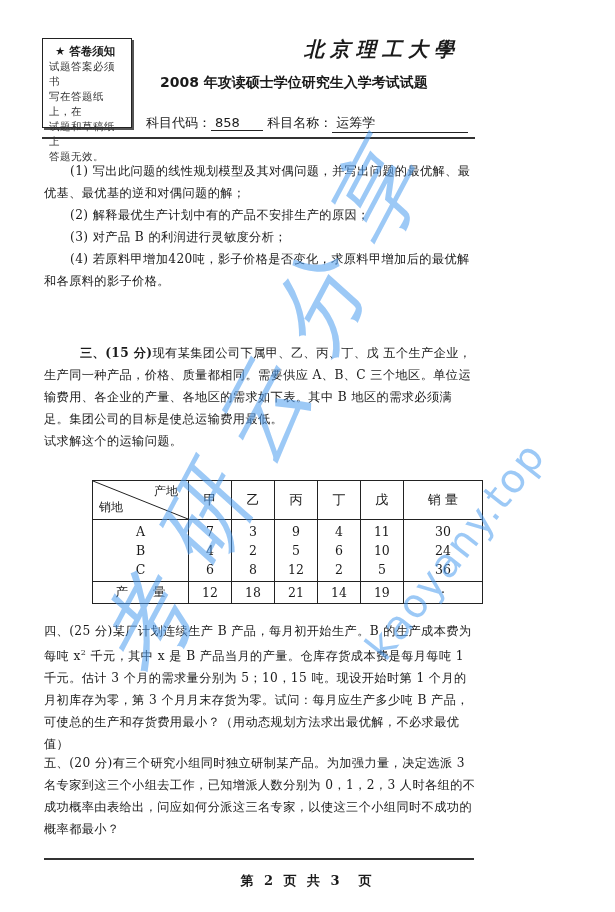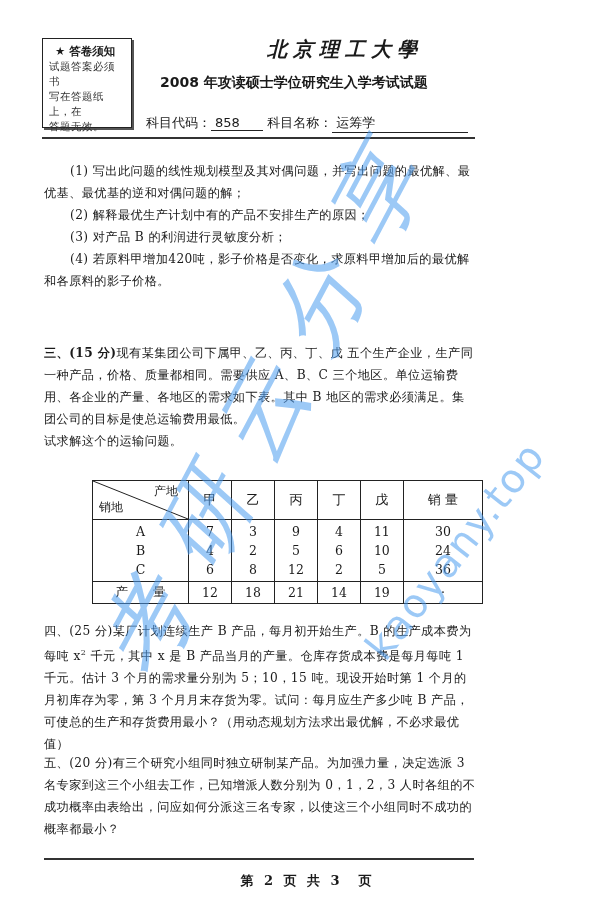--- a/index.html
+++ b/index.html
@@ -8,31 +8,31 @@
     font-family: "DejaVu Serif", "Liberation Serif", serif; color: #1a1a1a;
   }
   .abs { position: absolute; }
   .notice {
     left: 42px; top: 38px; width: 90px; height: 90px; border: 1px solid #222;
     padding: 5px 6px; box-sizing: border-box; font-size: 10.5px; line-height: 15px;
     box-shadow: 2px 2px 0 #555;
   }
   .notice .ttl { font-weight: bold; font-size: 11.5px; font-family: "DejaVu Sans", sans-serif; margin-left: 6px; }
   .notice .body { color: #333; letter-spacing: 0.5px; }
-  .univ { left: 230px; top: 36px; width: 230px; text-align: center; font-size: 20px; font-weight: bold; letter-spacing: 6px; font-style: italic; }
+  .univ { left: 230px; top: 36px; width: 230px; text-align: right; font-size: 20px; font-weight: bold; letter-spacing: 6px; font-style: italic; }
   .exam-title { left: 160px; top: 74px; width: 300px; text-align: left; font-size: 14px; font-weight: bold; font-family: "DejaVu Sans", sans-serif; }
   .meta { left: 146px; top: 114px; font-size: 13px; font-family: "DejaVu Sans", sans-serif; white-space: nowrap; }
   .meta .u { display: inline-block; border-bottom: 1px solid #222; padding: 0 4px; }
   .meta .code { width: 44px; }
   .meta .name { width: 128px; }
   .hr-top { left: 42px; top: 137px; width: 433px; height: 2px; background: #333; }
   .para { left: 44px; width: 432px; font-size: 12.2px; line-height: 22px; letter-spacing: 0.4px; }
   .para p { margin: 0; }
   .indent { text-indent: 26px; }
-  .b { font-weight: bold; }
+  .b { font-weight: bold; margin-left: 36px; }
   table.trans {
     position: absolute; left: 80px; top: 480px; width: 391px; border-collapse: collapse;
     font-size: 12.5px; font-family: "DejaVu Serif", serif; margin-left: 12px;
   }
   table.trans td { border: 1px solid #222; text-align: center; padding: 0; }
   table.trans tr.hdr td { height: 38px; font-size: 13px; }
   table.trans td.diag { position: relative; width: 95px; }
   .diag svg { position: absolute; left: 0; top: 0; }
   .diag .top-lbl { position: absolute; right: 10px; top: 2px; font-size: 12px; }
   .diag .bot-lbl { position: absolute; left: 6px; bottom: 3px; font-size: 12px; }
@@ -47,20 +47,21 @@
   .wm2 { left: 300px; top: 530px; font-size: 40px; transform: rotate(-52deg); transform-origin: left top; letter-spacing: 2px; left: 356px; top: 640px; }
 </style>
 </head>
 <body>
 
 <div class="abs notice">
   <div class="ttl">★ 答卷须知</div>
   <div class="body">
     <div>试题答案必须书</div>
     <div>写在答题纸上，在</div>
+    <div>试题和草稿纸上</div>
     <div>答题无效。</div>
   </div>
 </div>
 
 <div class="abs univ">北京理工大學</div>
 <div class="abs exam-title">2008 年攻读硕士学位研究生入学考试试题</div>
 <div class="abs meta">
   <span>科目代码：</span><span class="u code">858</span>
   <span>科目名称：</span><span class="u name">运筹学</span>
 </div>

